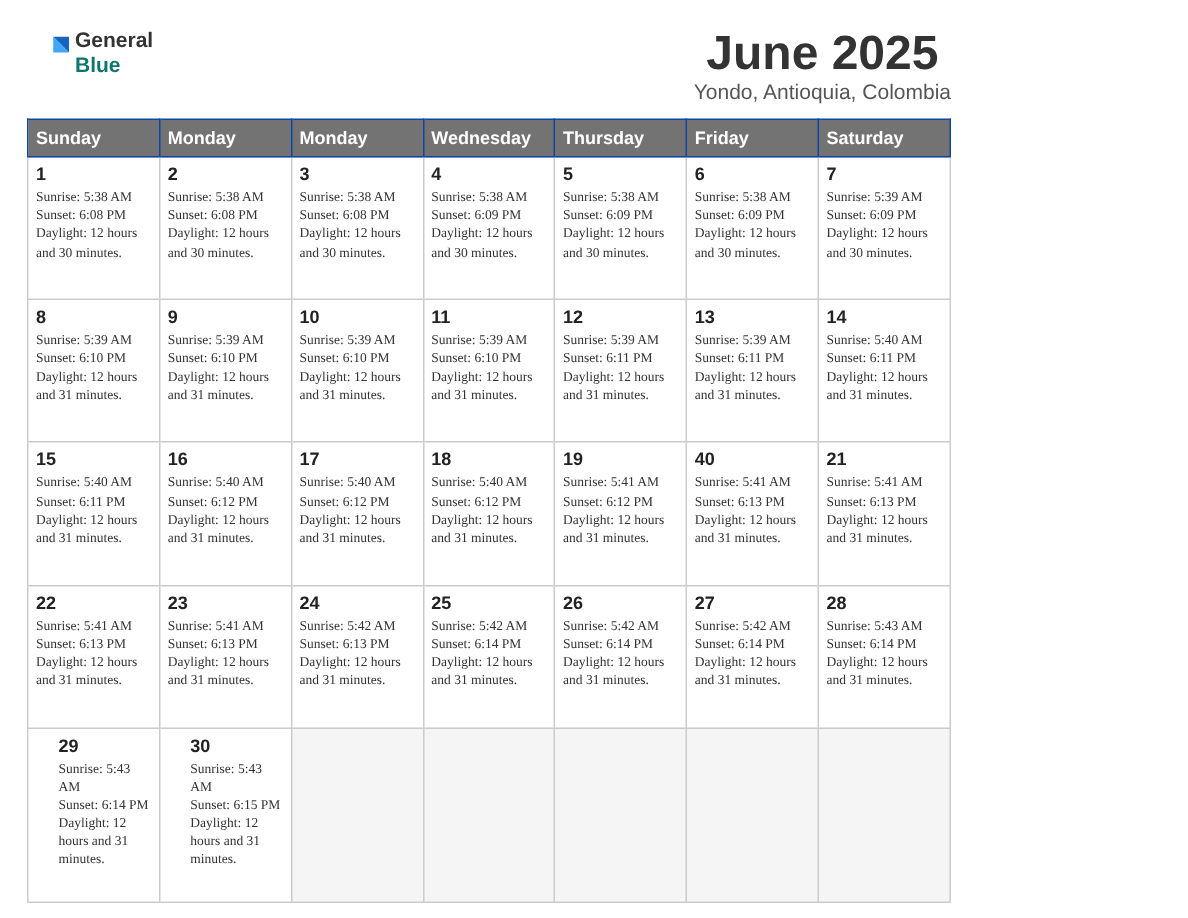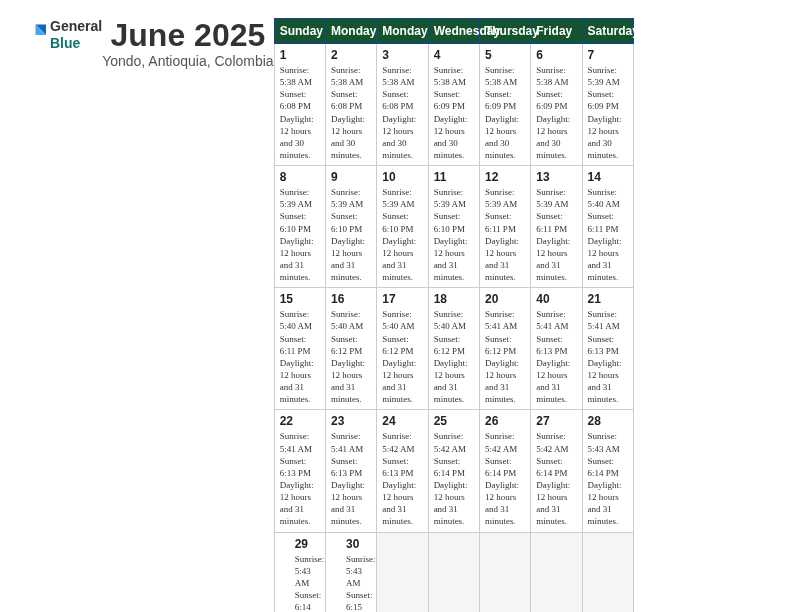--- a/index.html
+++ b/index.html
@@ -8,21 +8,21 @@
       height: 612px;
       font-family: Arial, sans-serif;
       background: #fff;
       overflow: hidden;
     }
     .page {
       width: 652px;
       height: 612px;
       padding: 18px 18px 10px 18px;
       display: flex;
-      flex-direction: row;
+      flex-direction: column;
     }
     .header {
       display: flex;
       justify-content: space-between;
       align-items: flex-start;
       margin-bottom: 10px;
     }
     .logo {
       display: flex;
       align-items: center;
@@ -53,21 +53,21 @@
       color: #555;
     }
     .calendar {
       flex: 1;
       border: 1px solid #ccc;
       border-collapse: collapse;
       width: 100%;
       table-layout: fixed;
     }
     .calendar th {
-      background: #14532d;
+      background: #737373;
       color: #fff;
       font-size: 12px;
       font-weight: bold;
       text-align: left;
       padding: 5px 5px;
       border: 1px solid #0d47a1;
     }
     .calendar td {
       vertical-align: top;
       padding: 4px 5px;
@@ -203,21 +203,21 @@
           </td>
           <td>
             <span class="day-num">17</span>
 <div class="day-info">Sunrise: 5:40 AM<br>Sunset: 6:12 PM<br>Daylight: 12 hours and 31 minutes.</div>
           </td>
           <td>
             <span class="day-num">18</span>
 <div class="day-info">Sunrise: 5:40 AM<br>Sunset: 6:12 PM<br>Daylight: 12 hours and 31 minutes.</div>
           </td>
           <td>
-            <span class="day-num">20</span>
+            <span class="day-num">19</span>
 <div class="day-info">Sunrise: 5:41 AM<br>Sunset: 6:12 PM<br>Daylight: 12 hours and 31 minutes.</div>
           </td>
           <td>
             <span class="day-num">40</span>
 <div class="day-info">Sunrise: 5:41 AM<br>Sunset: 6:13 PM<br>Daylight: 12 hours and 31 minutes.</div>
           </td>
           <td>
             <span class="day-num">21</span>
 <div class="day-info">Sunrise: 5:41 AM<br>Sunset: 6:13 PM<br>Daylight: 12 hours and 31 minutes.</div>
           </td>

